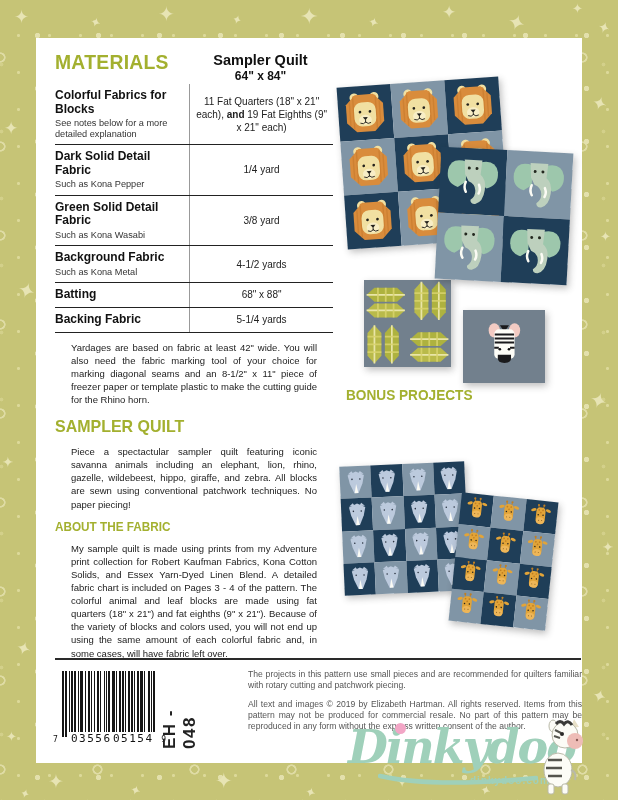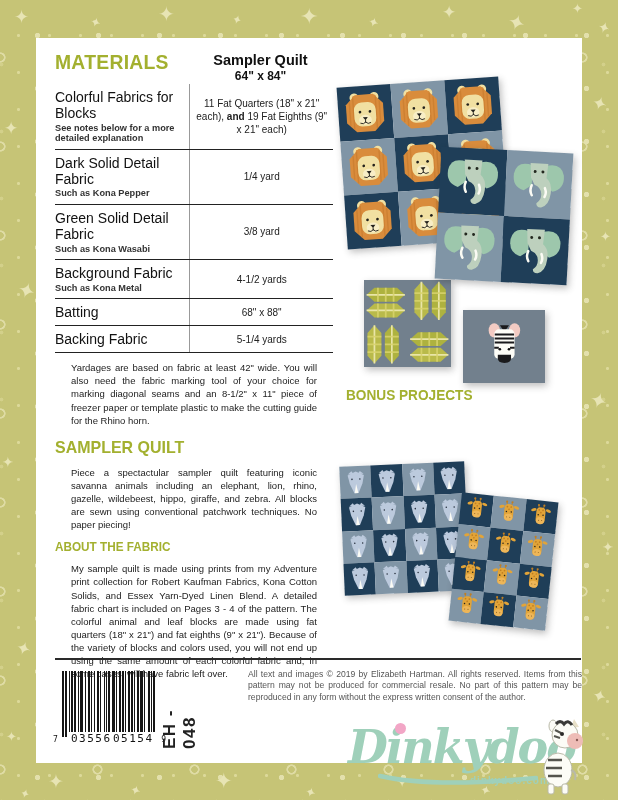--- a/index.html
+++ b/index.html
@@ -19,22 +19,22 @@
 
   
   .left-col{position:absolute;left:19px;top:12px;width:278px;}
   .h-materials{font-size:21px;font-weight:700;color:#a3b02f;letter-spacing:.3px;transform:scaleX(.92);transform-origin:left;margin:0;}
   .quilt-header{position:absolute;left:133px;top:2px;width:145px;text-align:center;color:#111;}
   .qh-title{font-size:14.5px;font-weight:700;}
   .qh-size{font-size:12px;font-weight:700;margin-top:1px;}
   table.materials{border-collapse:collapse;width:278px;margin-top:10px;}
   .m-name-cell{width:133px;padding:5px 6px 5px 0;border-bottom:1.5px solid #222;vertical-align:middle;}
   .m-val-cell{width:145px;border-bottom:1.5px solid #222;border-left:1.2px solid #999;text-align:center;vertical-align:middle;font-size:10px;color:#222;padding:4px 3px;line-height:1.3;}
-  .m-name{font-size:14px;font-weight:400;color:#111;display:block;line-height:1.15;}
-  .m-note{font-size:9.2px;color:#333;line-height:1.14;display:block;margin-top:1.5px;font-weight:bold;}
+  .m-name{font-size:12px;font-weight:700;color:#111;display:block;line-height:1.15;}
+  .m-note{font-size:9.2px;color:#333;line-height:1.14;display:block;margin-top:1.5px;}
   .m-note:empty{display:none;}
   .m-val-bold{font-weight:700;}
   .note,.body{font-size:9.5px;line-height:1.38;color:#222;text-align:justify;margin:8px 16px 0;}
   .h-green{color:#a3b02f;font-weight:700;transform:scaleX(.94);transform-origin:left;margin:11px 0 0;}
   .h-sampler{font-size:17px;}
   .h-about{font-size:12.5px;margin-top:9px;}
   .h-bonus{font-size:14.5px;margin:0;}
 
   
   .quilt{position:absolute;display:grid;box-shadow:2px 3px 7px rgba(40,40,40,.3);}
@@ -845,20 +845,21 @@
     <div class="digits">
       <span class="d-lead">7</span>
       <span class="d-g1">03556</span>
       <span class="d-g2">05154</span>
       <span class="d-trail">9</span>
     </div>
   </div>
   <div class="ehcode">EH - 048</div>
 
   <div class="fnotes">
+    <p class="fnote">The projects in this pattern use small pieces and are recommended for quilters familiar with rotary cutting and patchwork piecing.</p>
     <p class="fnote">All text and images © 2019 by Elizabeth Hartman. All rights reserved. Items from this pattern may not be produced for commercial resale. No part of this pattern may be reproduced in any form without the express written consent of the author.</p>
   </div>
 </div>
 
 <div class="dinkylogo">
   <span class="logo-text">Dinkydoo</span>
   <span class="logo-dot"></span>
   <svg class="logo-swash" width="160" height="16" viewBox="0 0 160 16">
       <path d="M2 4 Q55 16 158 6" fill="none" stroke="#9fd0ba" stroke-width="4.5" stroke-linecap="round"></path>
     </svg>

